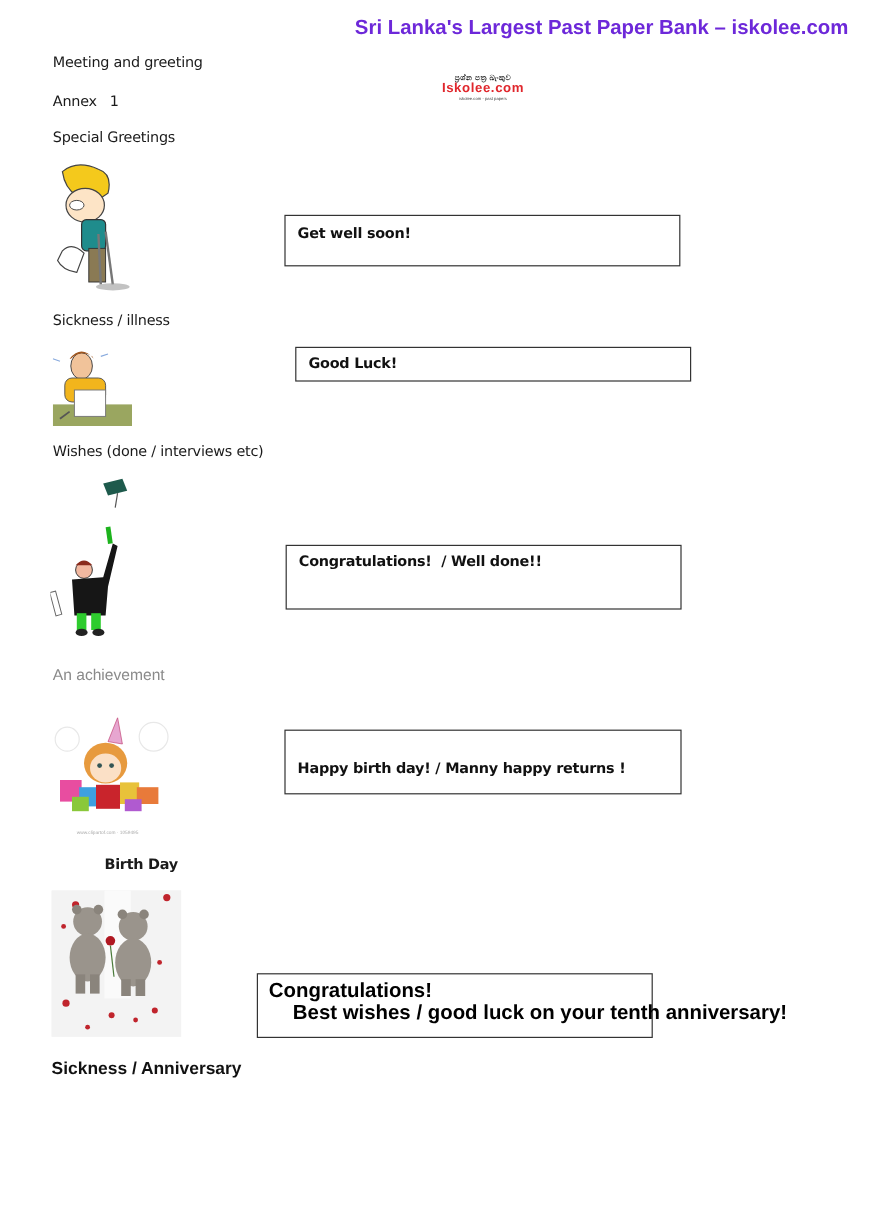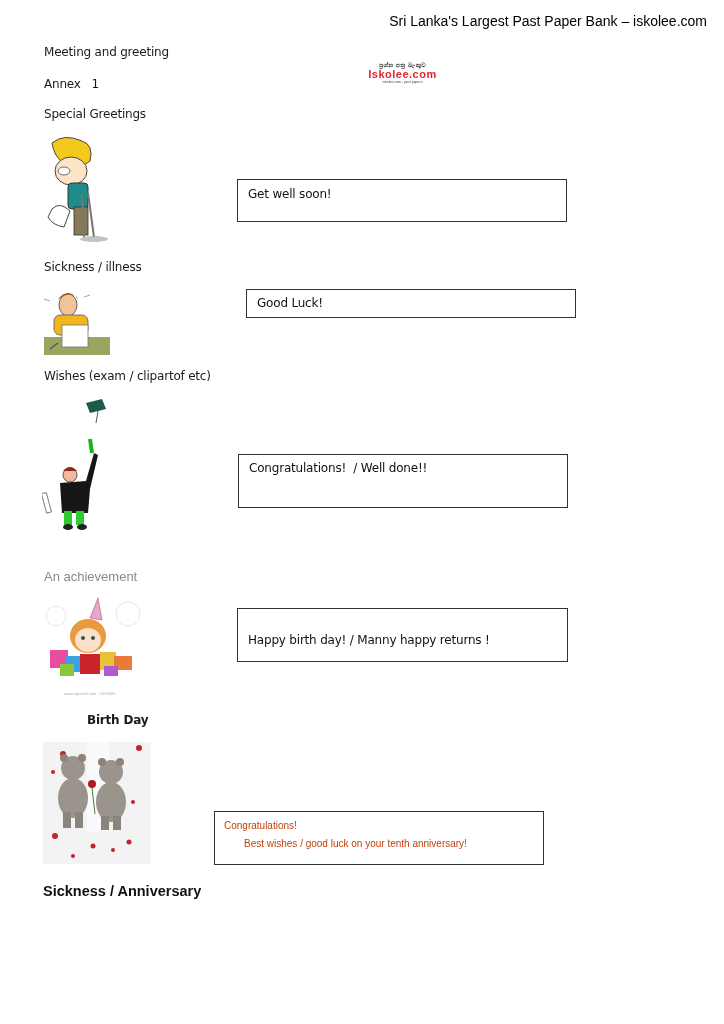--- a/index.html
+++ b/index.html
@@ -1,25 +1,25 @@
 <!DOCTYPE html>
 <html><head>
   <meta charset="utf-8">
   <style>
     html, body { margin: 0; padding: 0; background: #ffffff; }
     body { width: 724px; height: 1024px; position: relative; overflow: hidden;
            font-family: "Liberation Sans", sans-serif; color: #111; }
     .abs { position: absolute; }
-    .watermark { top: 13px; right: 17px; font-size: 14px; color: #000000; white-space: nowrap; }
+    .watermark { top: 13px; right: 17px; font-size: 17px; color: #6d28d9; white-space: nowrap; font-weight: bold; }
     .lbl { font-family: "DejaVu Sans", sans-serif; font-size: 12px; color: #1a1a1a; white-space: nowrap; letter-spacing: -0.2px; }
     .lbl-grey { font-family: "Liberation Sans", sans-serif; font-size: 13px; color: #8a8a8a; white-space: nowrap; }
     .lbl-bold { font-family: "Liberation Sans", sans-serif; font-size: 14.5px; font-weight: bold; color: #111; white-space: nowrap; }
-    .box { border: 1.5px solid #333; background: #fff; box-sizing: border-box; }
+    .box { border: 1.5px solid #333; background: #fff; box-sizing: border-box; font-weight: bold; }
     .box-text { font-family: "DejaVu Sans", sans-serif; font-size: 12px; color: #111; letter-spacing: -0.2px; white-space: nowrap; }
-    .box-text-arial { font-family: "Liberation Sans", sans-serif; font-size: 10px; color: #c2410c; line-height: 19px; white-space: nowrap; }
+    .box-text-arial { font-family: "Liberation Sans", sans-serif; font-size: 17px; color: #000000; line-height: 19px; white-space: nowrap; }
     .logo { text-align: center; }
     .logo-top { font-size: 6px; font-weight: bold; color: #222; letter-spacing: 0.5px; }
     .logo-main { font-size: 11px; font-weight: bold; color: #e0262c; letter-spacing: 0.5px; line-height: 11px; text-align: center; }
     .logo-sub { font-size: 3.5px; color: #444; }
     .credit { font-size: 4px; color: #aaa; white-space: nowrap; }
   </style>
 </head>
 <body>
 
 <div class="abs watermark">Sri Lanka's Largest Past Paper Bank – iskolee.com</div>
@@ -60,41 +60,41 @@
     <rect x="10" y="26" width="34" height="20" rx="6" fill="#f2b51c" stroke="#555" stroke-width="0.8"></rect>
     <rect x="18" y="36" width="26" height="22" fill="#fff" stroke="#777" stroke-width="0.8"></rect>
     <line x1="6" y1="60" x2="14" y2="54" stroke="#555" stroke-width="1.5"></line>
     <line x1="0" y1="10" x2="6" y2="12" stroke="#8ad" stroke-width="1"></line>
     <line x1="40" y1="8" x2="46" y2="6" stroke="#8ad" stroke-width="1"></line>
   </svg>
 </div>
 <div class="abs box" style="left:246px; top:289px; width:330px; height:29px;">
   <div class="box-text" style="position:absolute; left:10px; top:6px;">Good Luck!</div>
 </div>
-<div class="abs lbl" style="left:44px; top:369px;">Wishes (exam / clipartof etc)</div>
+<div class="abs lbl" style="left:44px; top:369px;">Wishes (done / interviews etc)</div>
 
 <div class="abs" style="left:42px; top:397px; width:70px; height:138px;">
   <svg width="70" height="138" viewBox="0 0 70 138">
     <polygon points="44,6 60,2 64,12 48,16" fill="#1e5a4c"></polygon>
     <line x1="56" y1="14" x2="54" y2="26" stroke="#555" stroke-width="1"></line>
     <line x1="48" y1="42" x2="50" y2="56" stroke="#1db31d" stroke-width="4"></line>
     <circle cx="28" cy="78" r="7" fill="#f2b8a0" stroke="#333" stroke-width="0.8"></circle>
     <path d="M21 74 Q28 66 35 74" fill="#8b2b1c"></path>
     <path d="M18 86 L44 84 L52 56 L56 58 L48 92 L46 116 L20 116Z" fill="#161616"></path>
     <rect x="22" y="114" width="8" height="14" fill="#2ecc2e"></rect>
     <rect x="34" y="114" width="8" height="14" fill="#2ecc2e"></rect>
     <ellipse cx="26" cy="130" rx="5" ry="3" fill="#222"></ellipse>
     <ellipse cx="40" cy="130" rx="5" ry="3" fill="#222"></ellipse>
     <rect x="2" y="96" width="5" height="20" fill="#fff" stroke="#666" stroke-width="0.8" transform="rotate(-15 4 106)"></rect>
   </svg>
 </div>
 <div class="abs box" style="left:238px; top:454px; width:330px; height:54px;">
   <div class="box-text" style="position:absolute; left:10px; top:6px; white-space:pre;">Congratulations!  / Well done!!</div>
 </div>
-<div class="abs lbl-grey" style="left:44px; top:555px;margin-top:14px;">An achievement</div>
+<div class="abs lbl-grey" style="left:44px; top:555px;">An achievement</div>
 
 <div class="abs" style="left:42px; top:598px; width:104px; height:82px;">
   <svg width="104" height="82" viewBox="0 0 104 82">
     <circle cx="14" cy="18" r="10" fill="none" stroke="#e8e8e8" stroke-width="1"></circle>
     <circle cx="86" cy="16" r="12" fill="none" stroke="#e8e8e8" stroke-width="1"></circle>
     <polygon points="56,0 60,22 48,20" fill="#e7a6d0" stroke="#b36" stroke-width="0.5"></polygon>
     <ellipse cx="46" cy="38" rx="18" ry="17" fill="#e79a3e"></ellipse>
     <ellipse cx="46" cy="42" rx="13" ry="12" fill="#fbe0c6"></ellipse>
     <circle cx="41" cy="40" r="2" fill="#355"></circle>
     <circle cx="51" cy="40" r="2" fill="#355"></circle>

